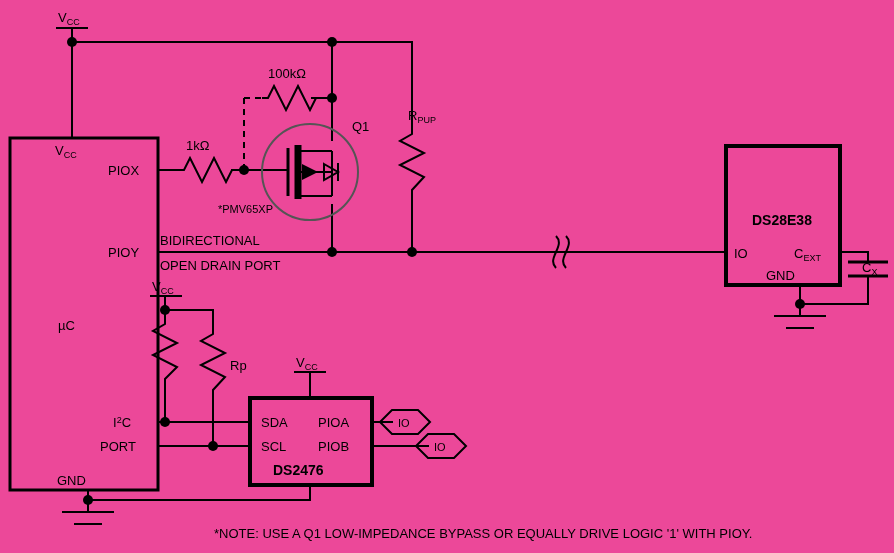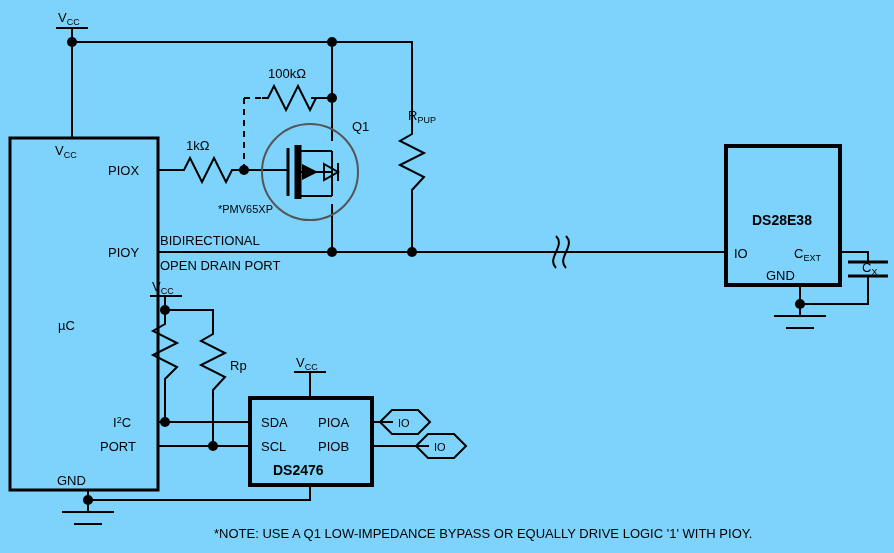--- a/index.html
+++ b/index.html
@@ -8,21 +8,21 @@
     padding: 0;
     background: #ffffff;
   }
   body {
     font-family: "Liberation Sans", sans-serif;
   }
   #canvas {
     position: relative;
     width: 894px;
     height: 553px;
-    background: #7dd3fc;
+    background: #ec4899;
     overflow: hidden;
     text-align: right;
   }
   #schematic {
     position: absolute;
     left: 0;
     top: 0;
     width: 894px;
     height: 553px;
   }

